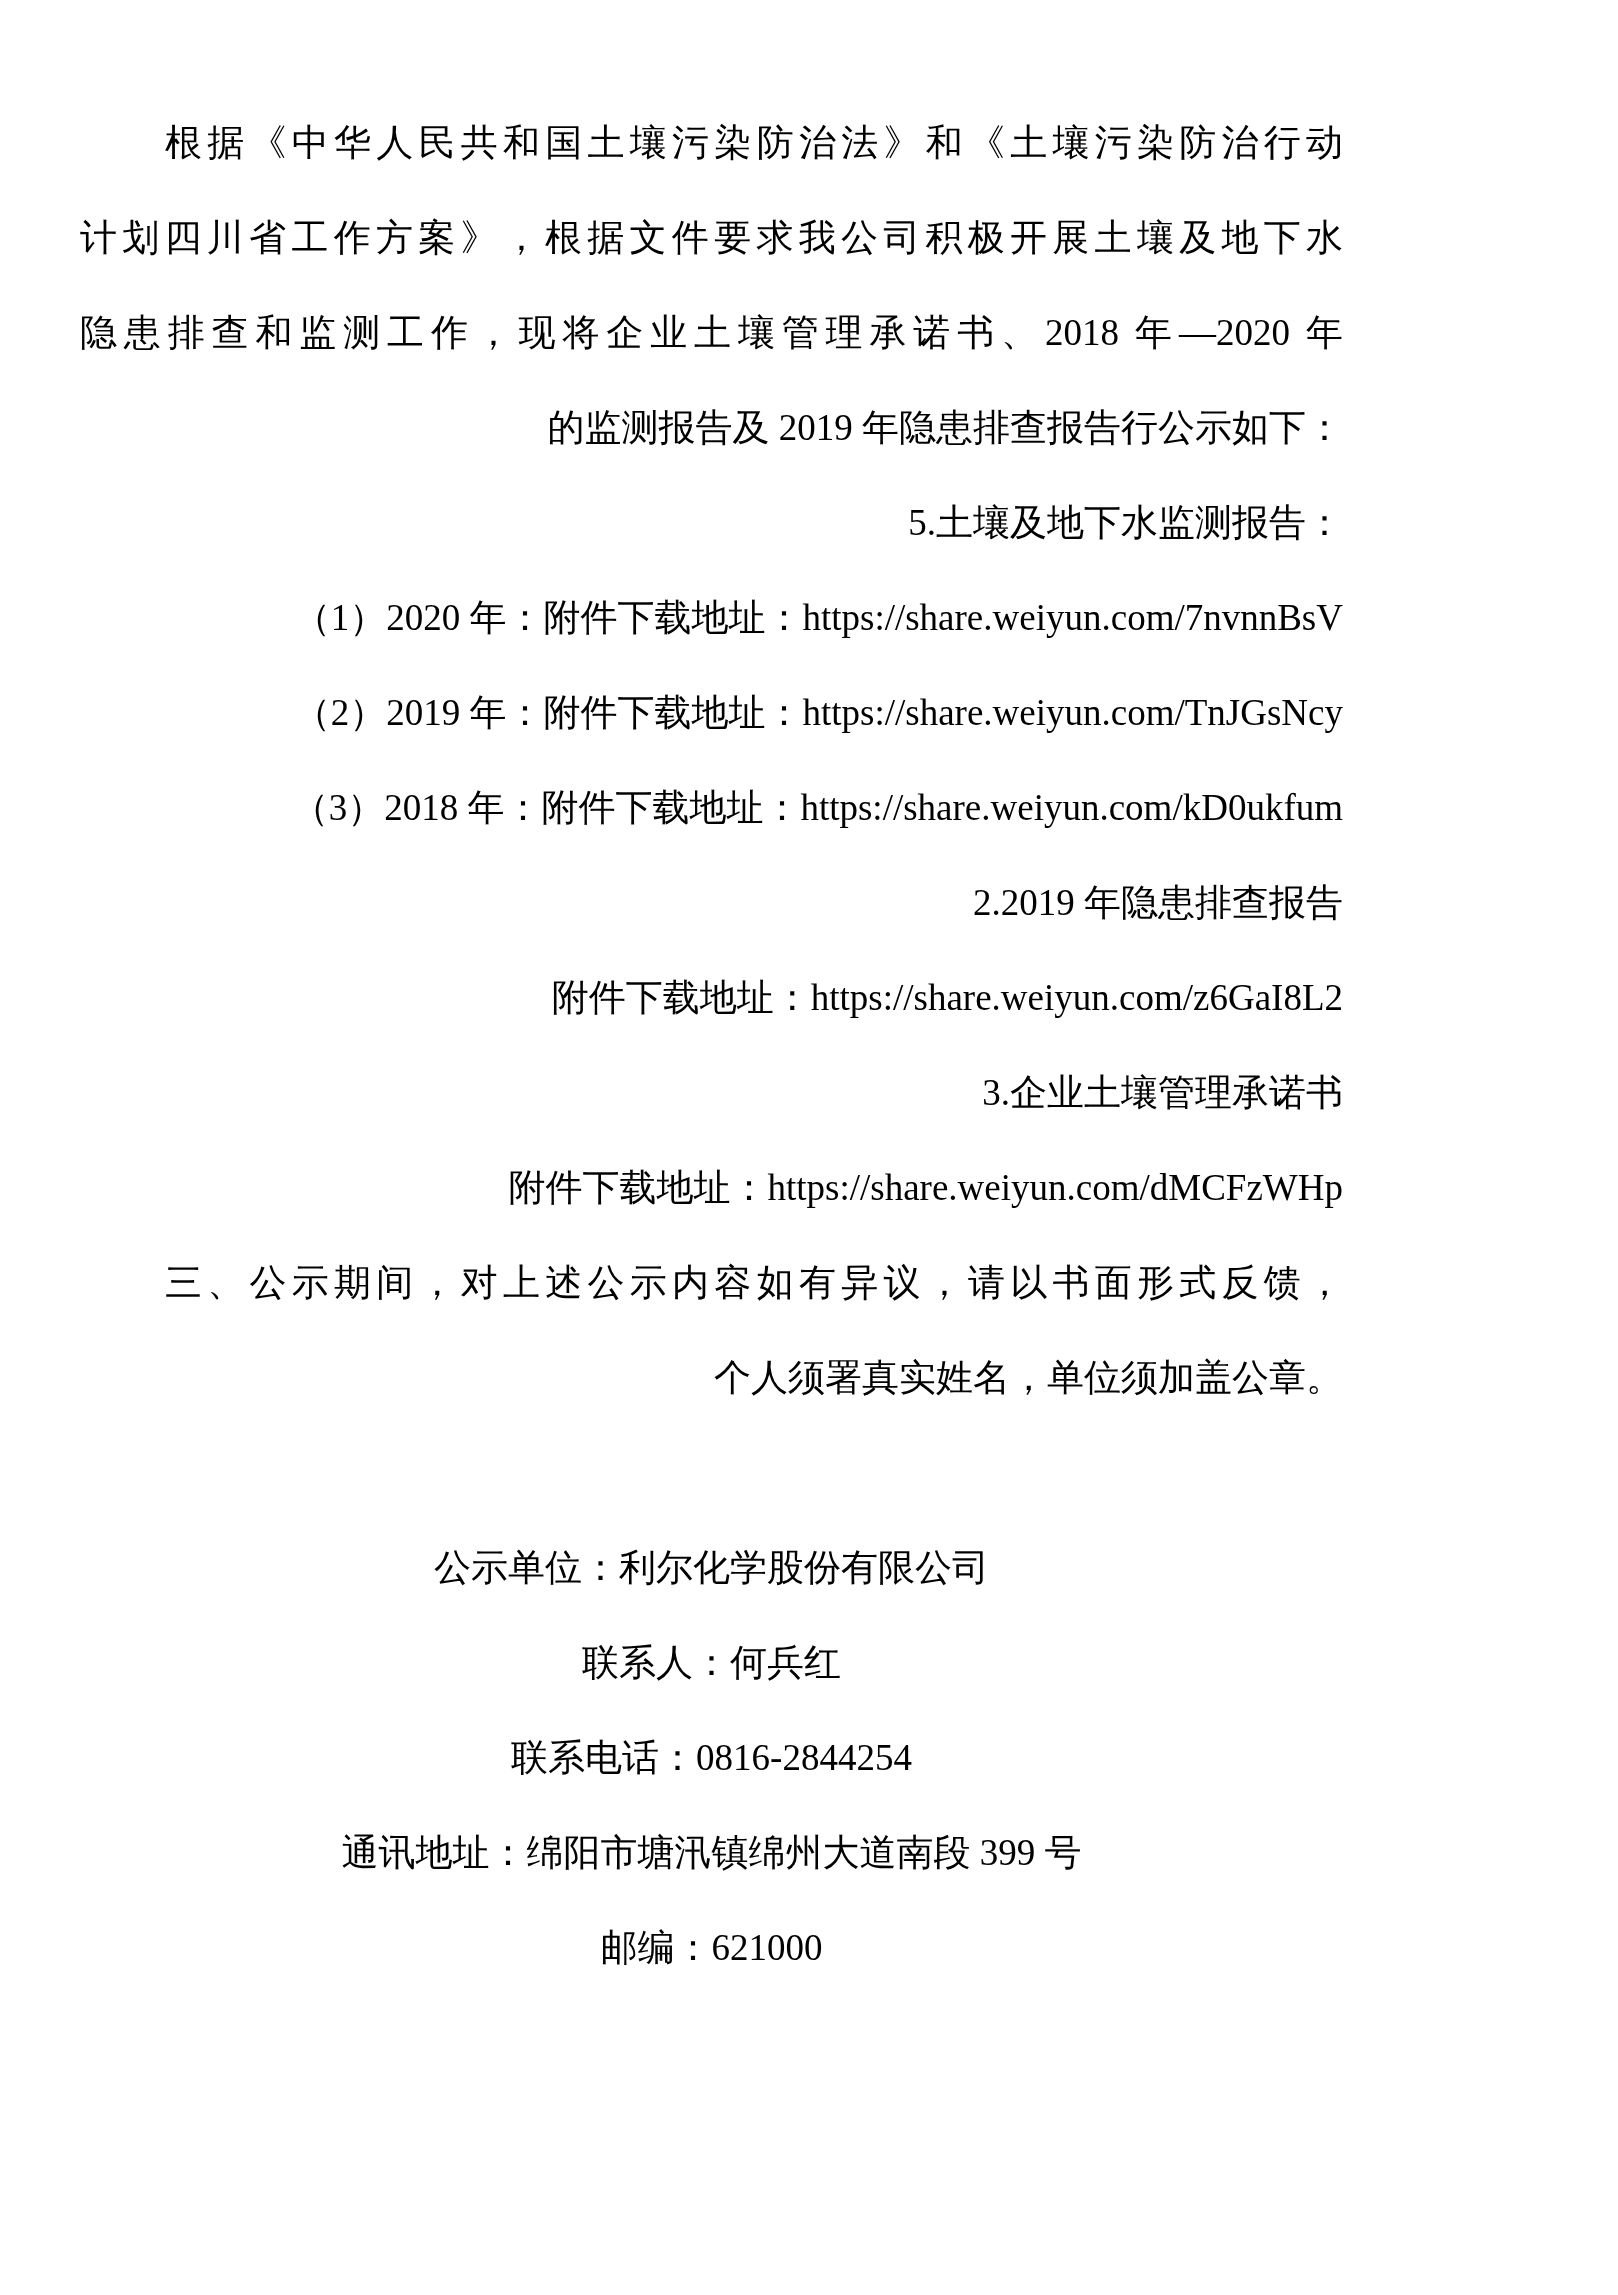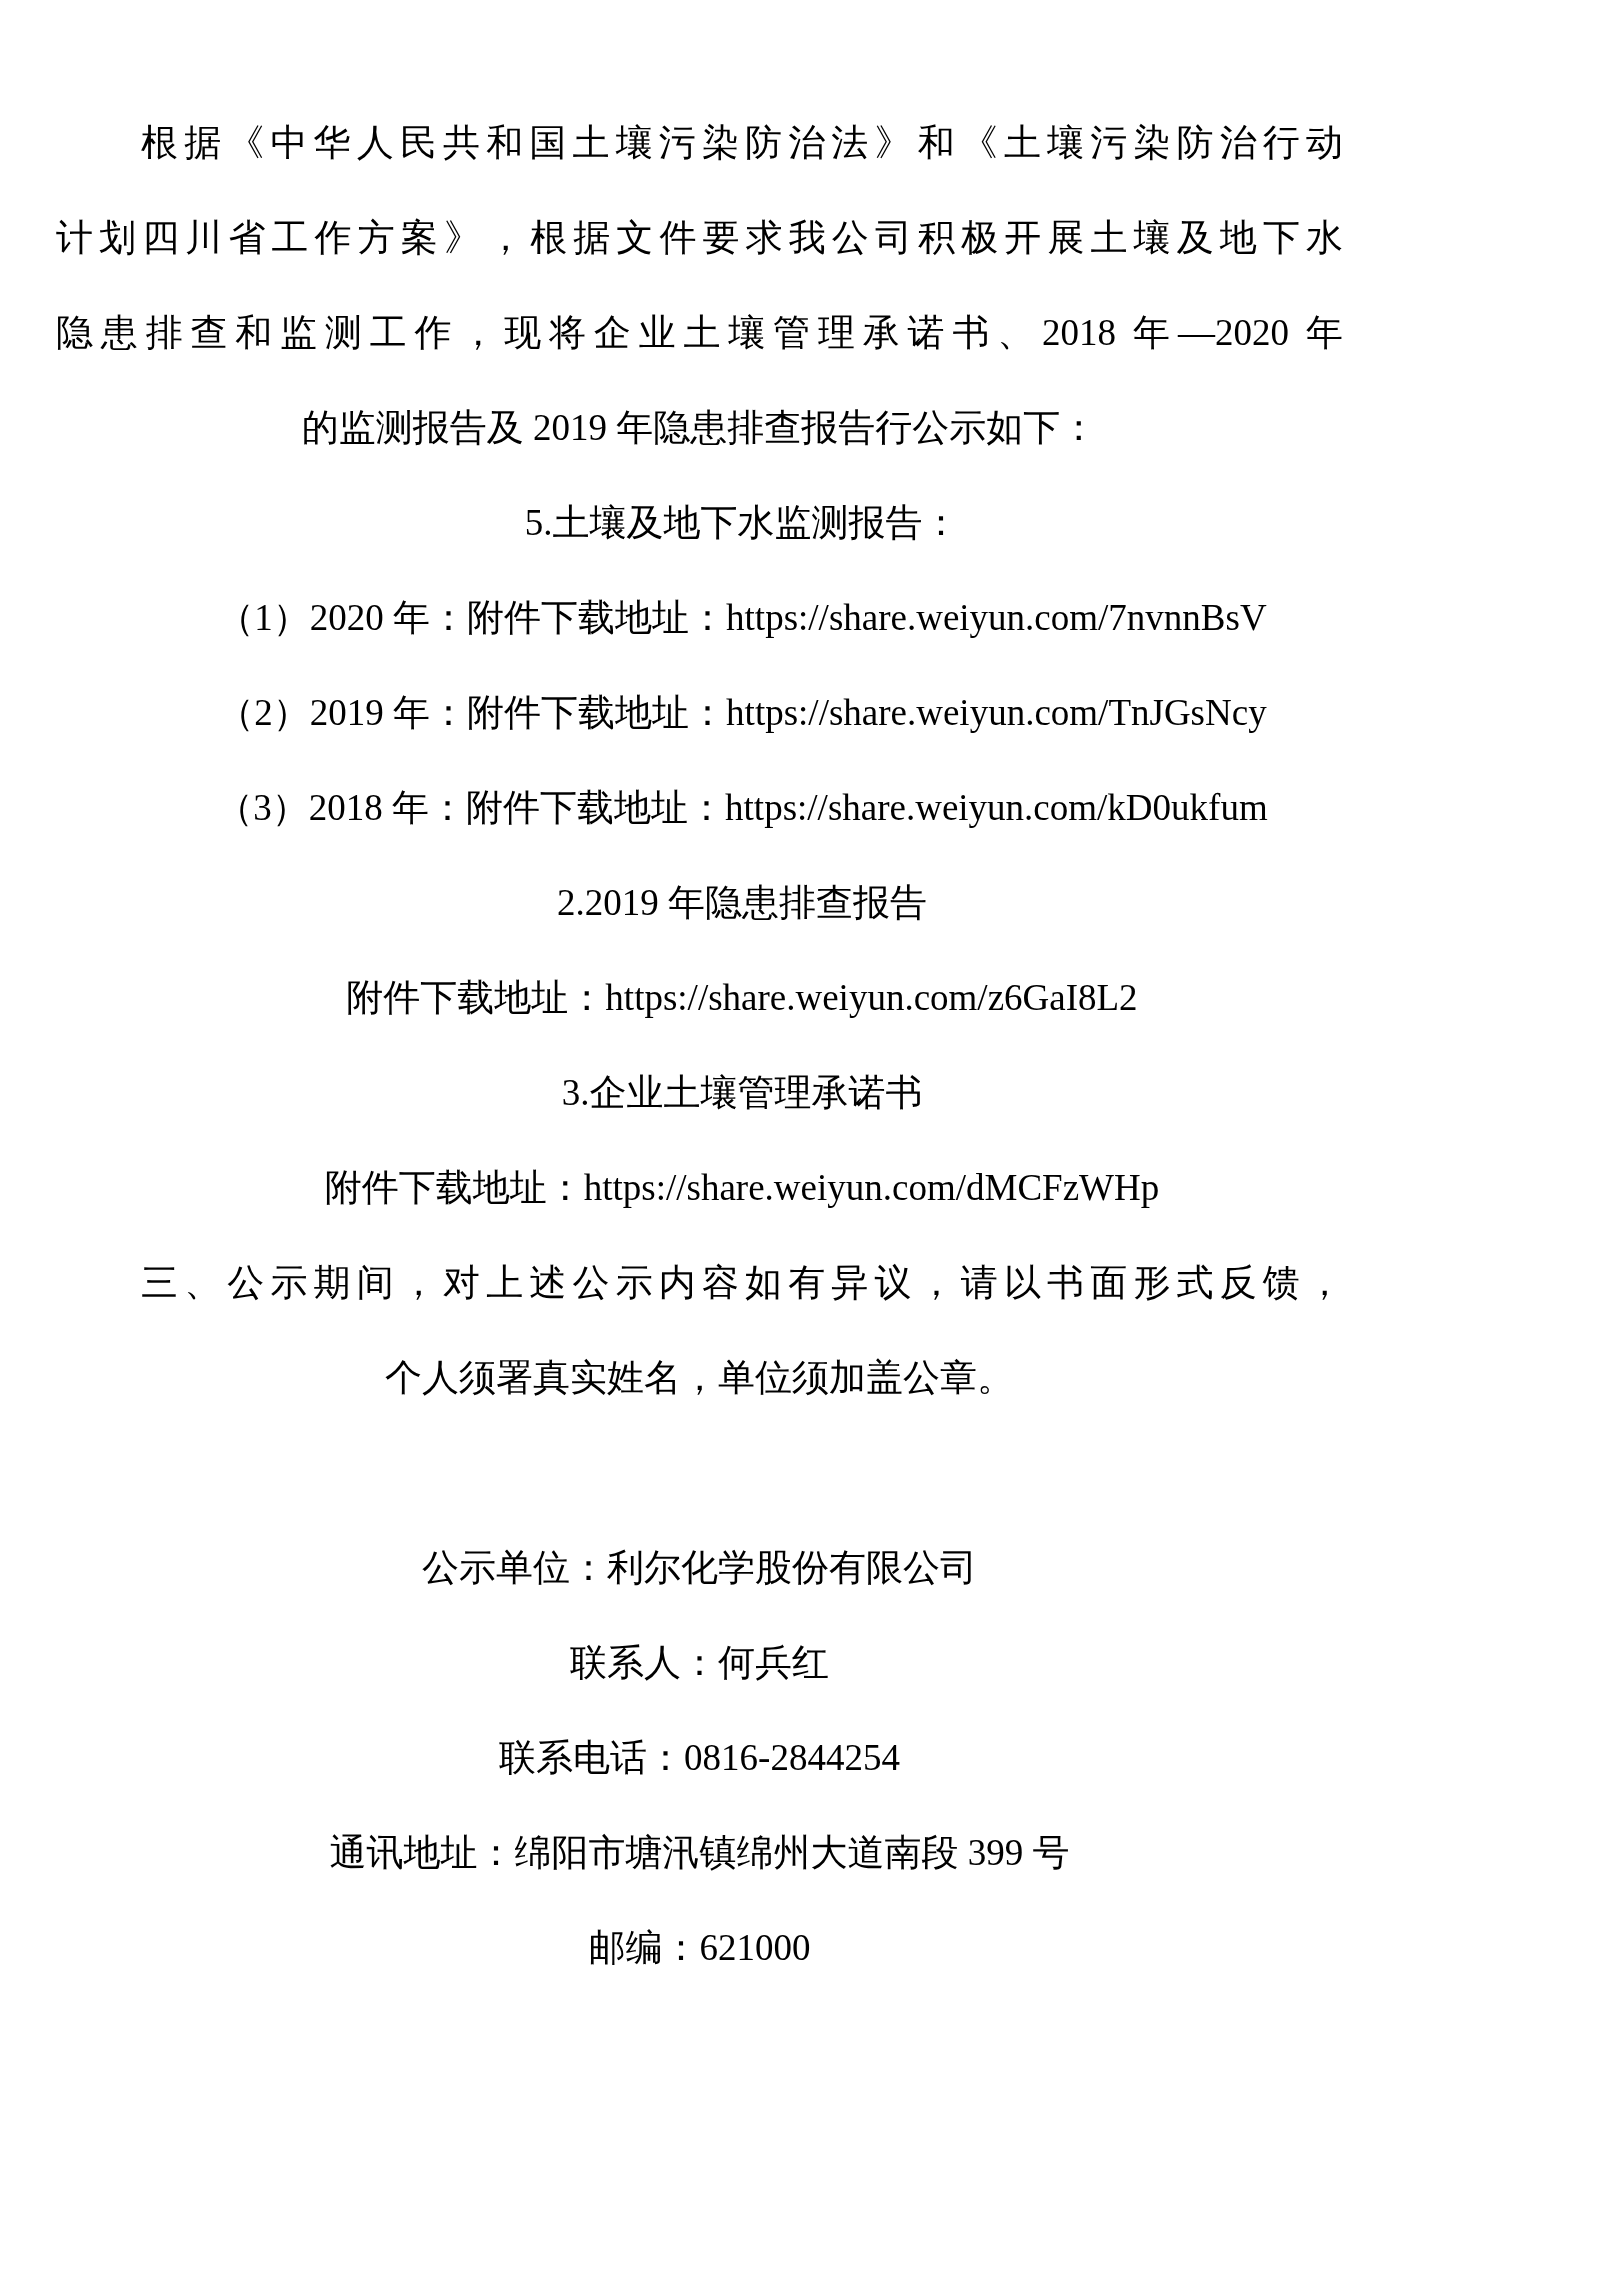--- a/index.html
+++ b/index.html
@@ -9,27 +9,27 @@
     background: #ffffff;
     color: #000000;
     font-family: "Liberation Serif", "DejaVu Serif", serif;
     font-size: 37px;
     overflow: hidden;
   }
   .page {
     box-sizing: border-box;
     width: 1579px;
     height: 2295px;
-    padding: 95px 236px 0 56px;
+    padding: 95px 236px 0 80px;
   }
   .line {
     height: 95px;
     line-height: 95px;
     white-space: nowrap;
-    text-align: center;
+    text-align: right;
   }
   .just {
     white-space: normal;
     text-align: justify;
     text-align-last: justify;
     text-justify: inter-character;
   }
   .indent { padding-left: 85px; }
   .right { text-align: center; }
   .blank { }

